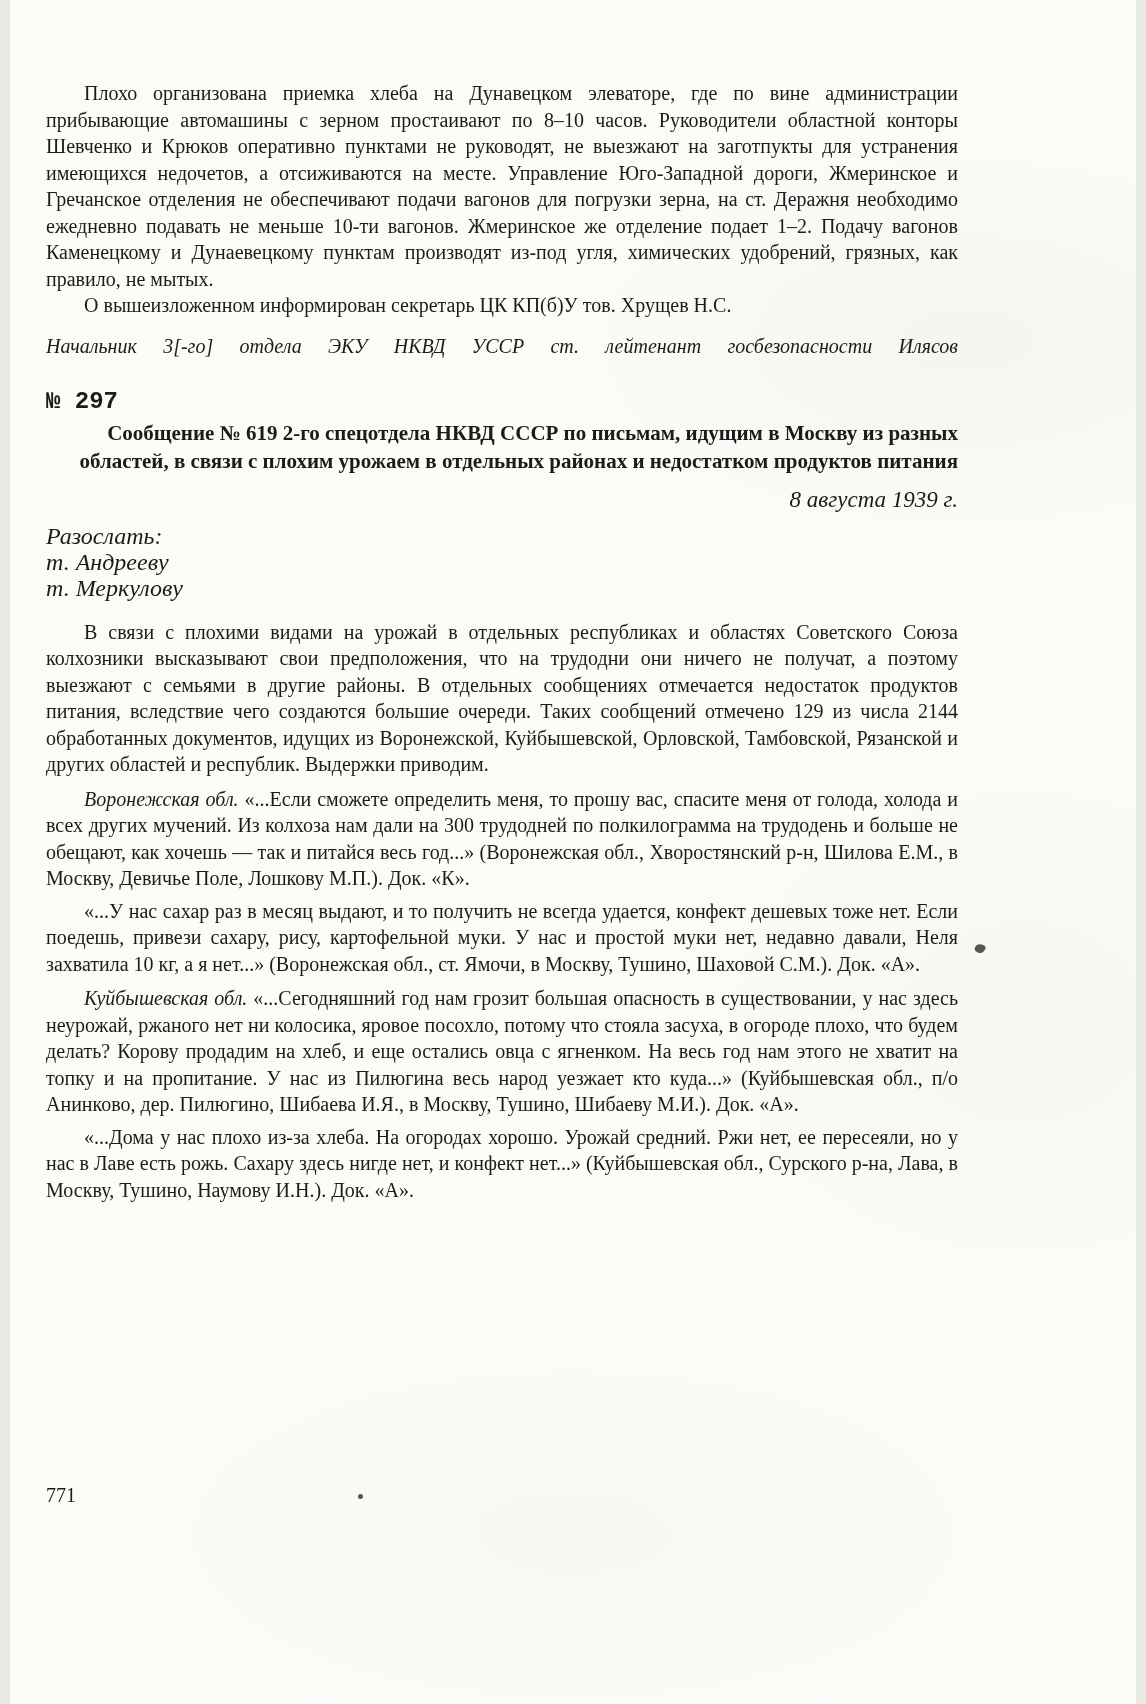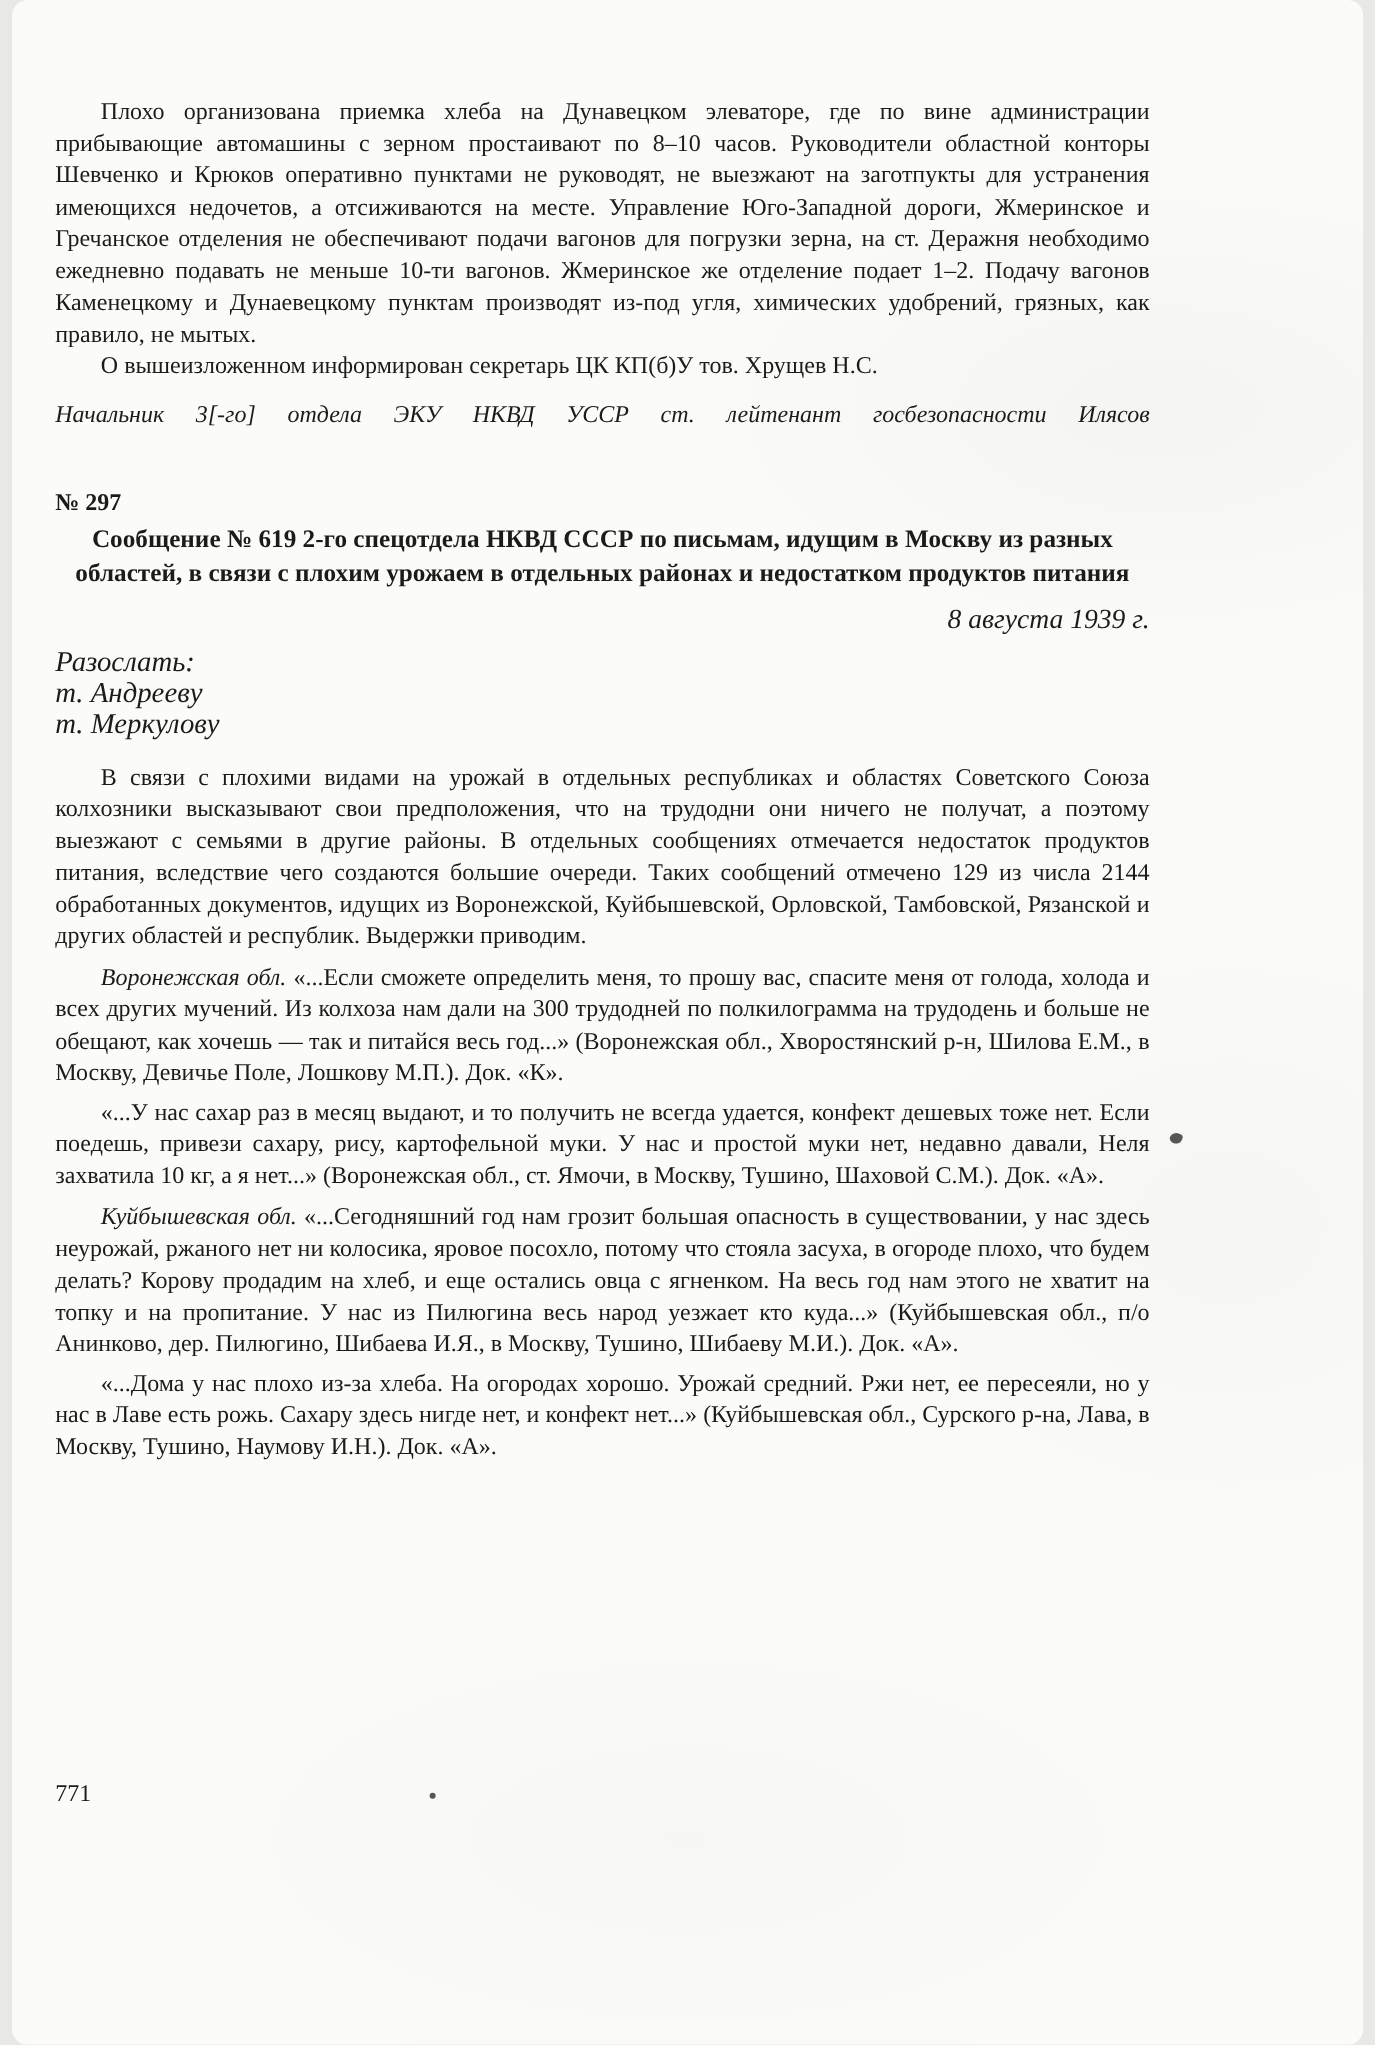--- a/index.html
+++ b/index.html
@@ -13,21 +13,20 @@
     height: 1704px;
     margin: 0 auto;
     background:
       radial-gradient(ellipse 600px 300px at 85% 20%, rgba(120,120,115,0.05), transparent 70%),
       radial-gradient(ellipse 500px 400px at 90% 60%, rgba(120,120,115,0.04), transparent 70%),
       radial-gradient(ellipse 700px 300px at 50% 90%, rgba(120,120,115,0.03), transparent 70%),
       #fbfbf8;
     font-family: "Liberation Serif", "DejaVu Serif", serif;
     color: #1b1b1b;
     overflow: hidden;
-    border-radius: 13px;
   }
   .content {
     position: absolute;
     left: 36px;
     top: 80px;
     width: 912px;
   }
   p { margin: 0; }
   .body {
     font-size: 20px;
@@ -42,30 +41,31 @@
     text-align: justify;
     text-align-last: justify;
   }
   .archive {
     margin-top: 20px;
     font-family: "Liberation Sans", "DejaVu Sans", sans-serif;
     font-size: 19px;
     letter-spacing: 0.2px;
   }
   .doc-number {
-    margin-top: 50px;
-    font-size: 20px;
+    margin-top: 30px;
+    font-size: 24px;
     font-weight: bold;
+    font-family: Liberation Mono, monospace;
   }
   .doc-title {
     margin-top: 4px;
     font-size: 21px;
     font-weight: bold;
     line-height: 28px;
-    text-align: center;
+    text-align: right;
   }
   .doc-date {
     margin-top: 12px;
     font-size: 23px;
     font-style: italic;
     text-align: right;
   }
   .distribution {
     margin-top: 10px;
     font-size: 24px;

